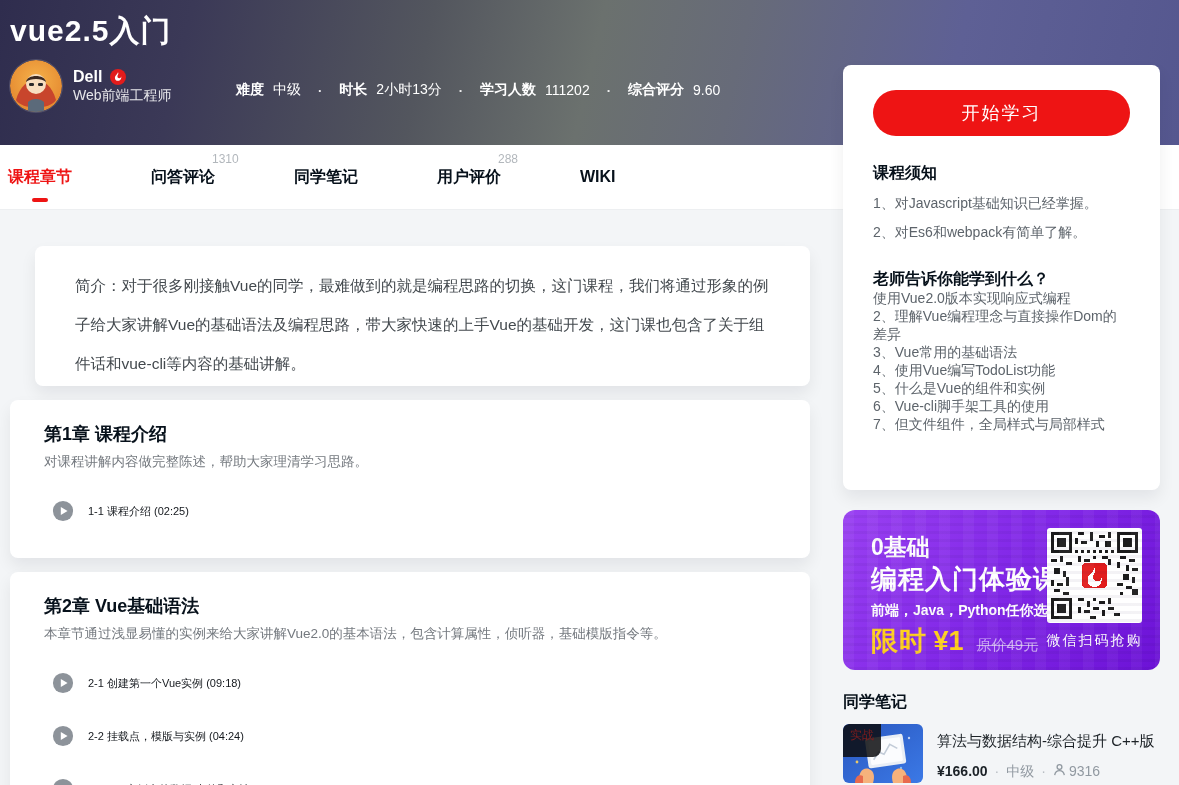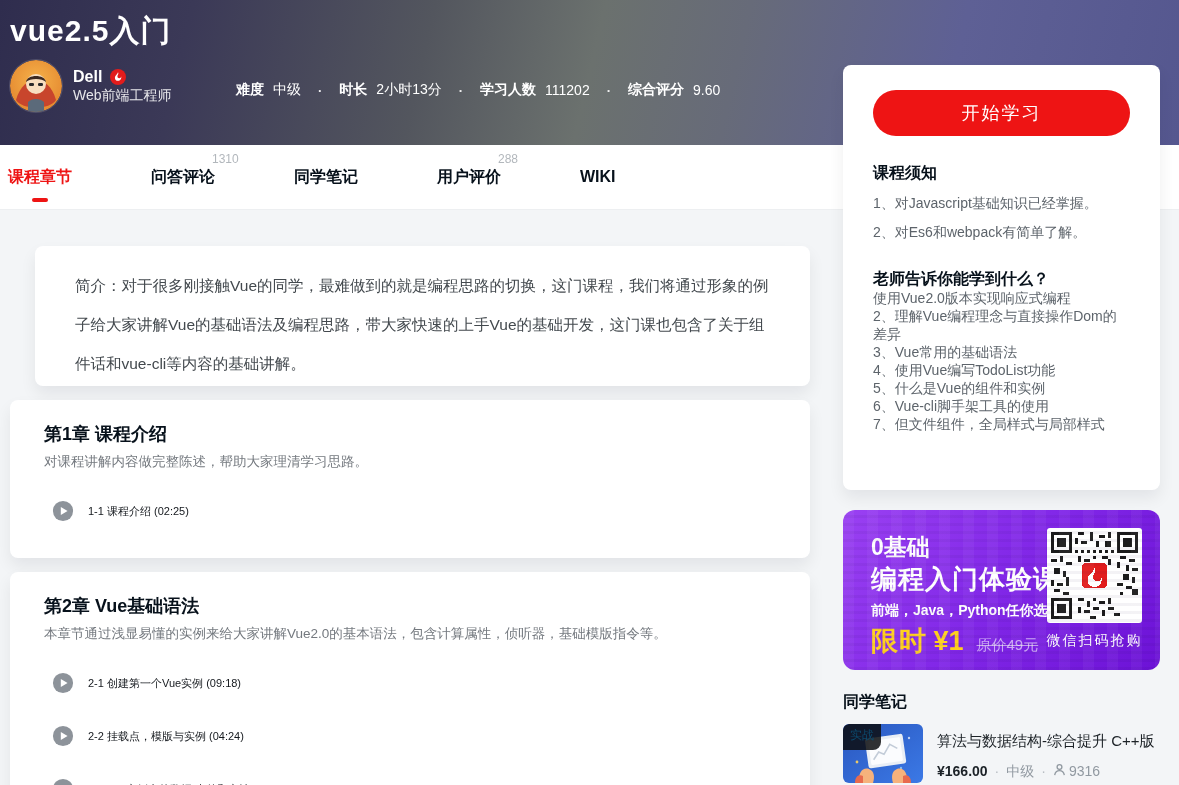--- a/index.html
+++ b/index.html
@@ -77,21 +77,21 @@
   .promo-price-row{position:absolute;left:28px;top:113px;display:flex;align-items:baseline;gap:13px;}
   .promo-price-label{color:#ffd01e;font-size:27px;font-weight:800;letter-spacing:1px;}
   .promo-price{color:#ffd01e;font-size:27px;font-weight:800;margin-left:2px;}
   .promo-orig{color:rgba(255,255,255,.6);font-size:15px;text-decoration:line-through;}
   .qr-box{position:absolute;right:18px;top:18px;width:95px;height:95px;background:#fff;border-radius:3px;padding:4px;box-sizing:border-box;}
   .qr-caption{position:absolute;right:13px;top:122px;width:105px;text-align:center;color:#fff;font-size:14px;letter-spacing:2px;}
   
   .recommend-h{position:absolute;left:843px;top:692px;font-size:16px;font-weight:700;color:#07111b;}
   .course-row{position:absolute;left:843px;top:724px;width:317px;display:flex;gap:14px;cursor:pointer;}
   .thumb{position:relative;width:80px;height:59px;border-radius:6px;overflow:hidden;flex:none;}
-  .thumb-badge{position:absolute;left:0;top:0;background:rgba(12,13,15,.85);color:#0c4a6e;font-size:12px;padding:3px 7px 6px;border-radius:6px 0 8px 0;}
+  .thumb-badge{position:absolute;left:0;top:0;background:rgba(12,13,15,.85);color:#7f1d1d;font-size:12px;padding:3px 7px 13px;border-radius:6px 0 8px 0;}
   .course-info{min-width:0;}
   .course-title2{margin-top:8px;font-size:15px;color:#1c2227;white-space:nowrap;}
   .course-meta{margin-top:12px;font-size:14px;color:#9199a1;display:flex;align-items:flex-start;gap:7px;}
   .course-price{font-weight:700;color:#1c2227;}
   .meta-dot{color:#b8bec4;}
   .person-icon{width:13px;height:13px;display:block;margin-right:-4px;}
 </style>
 </head>
 <body>
 

